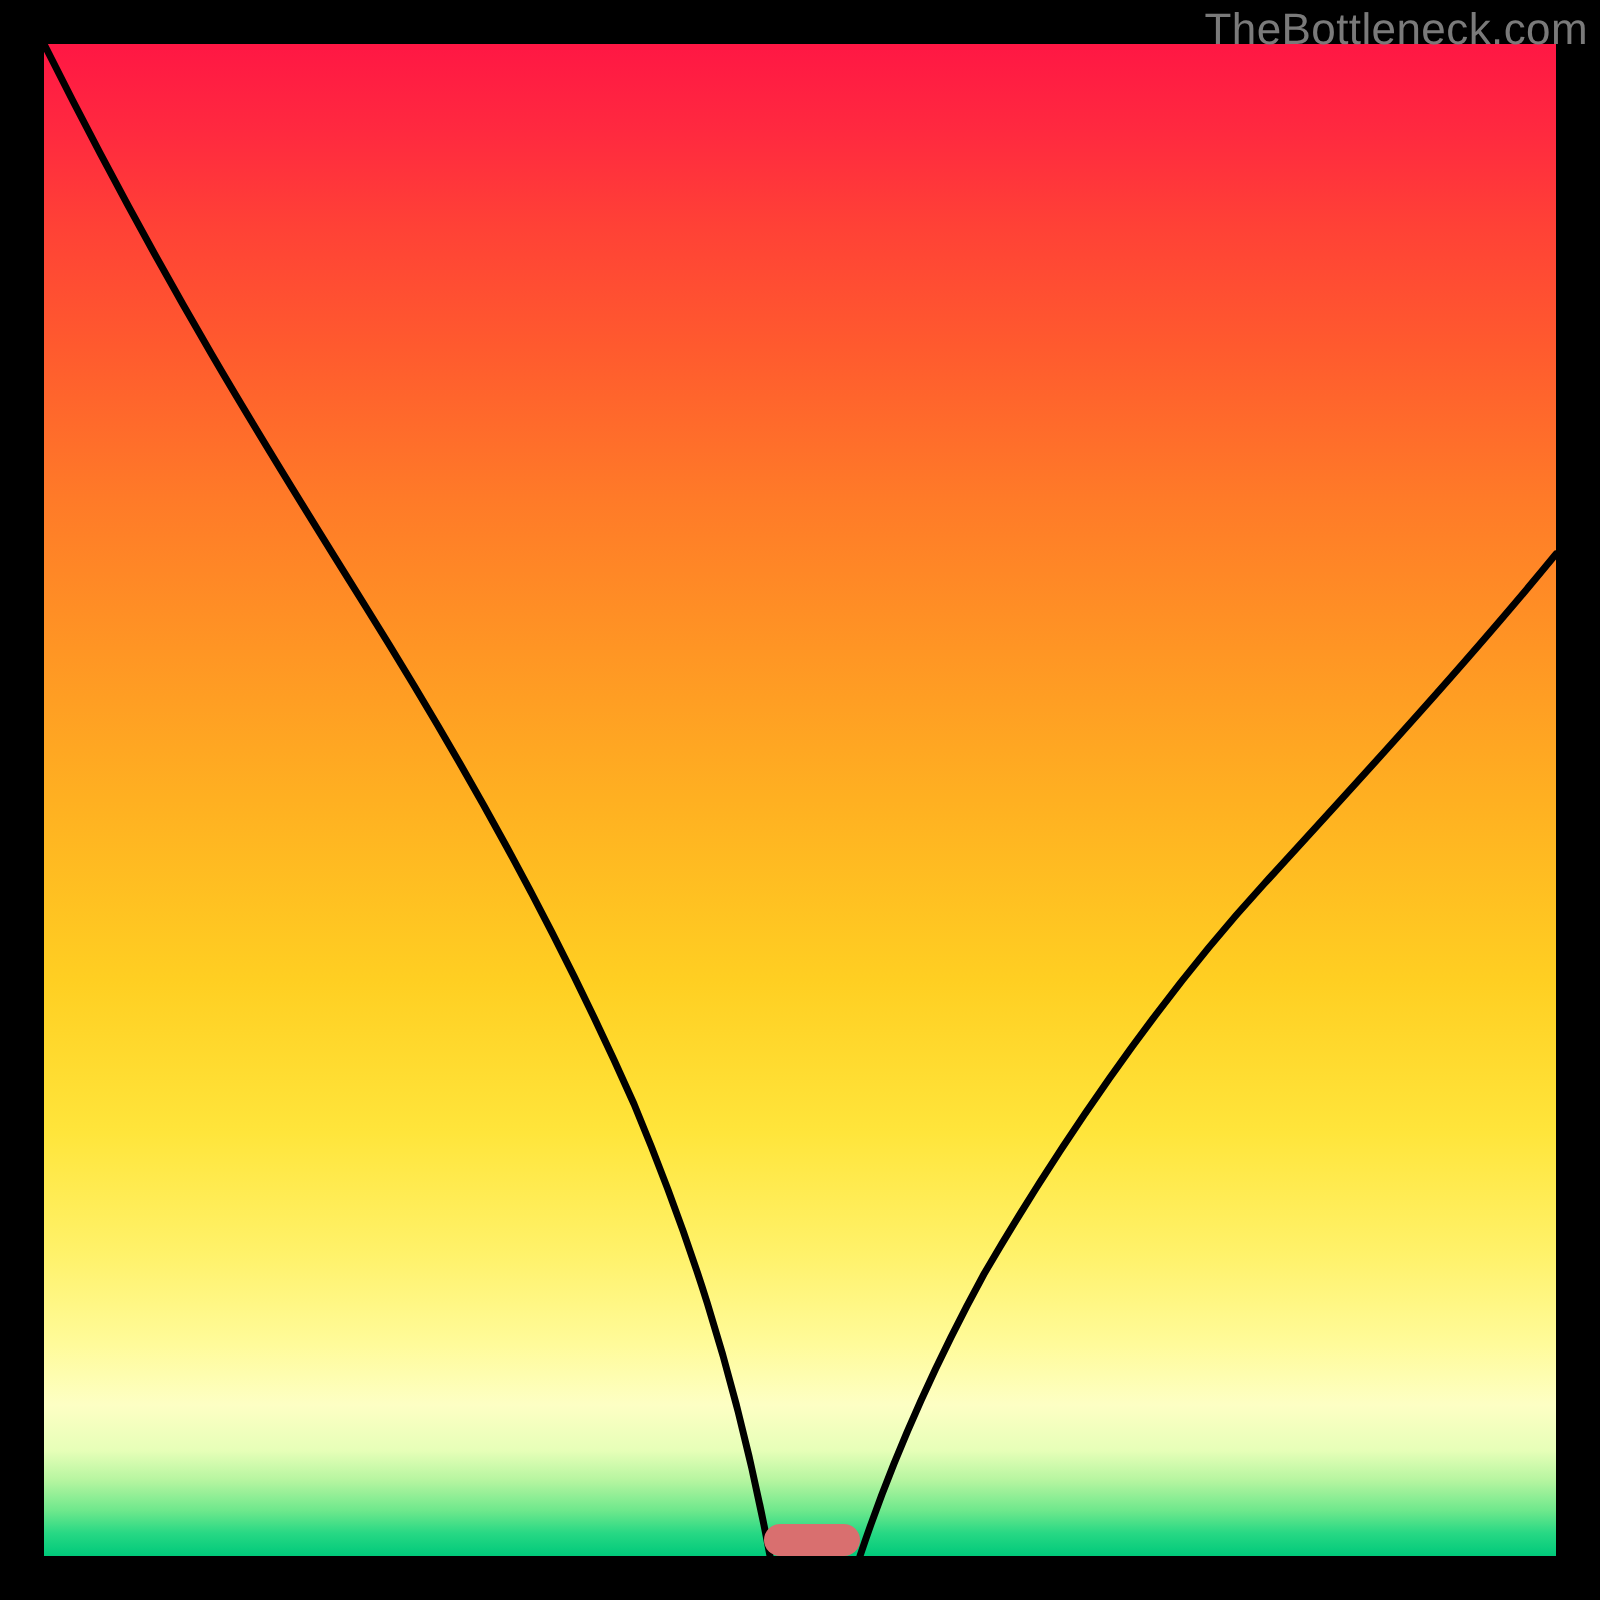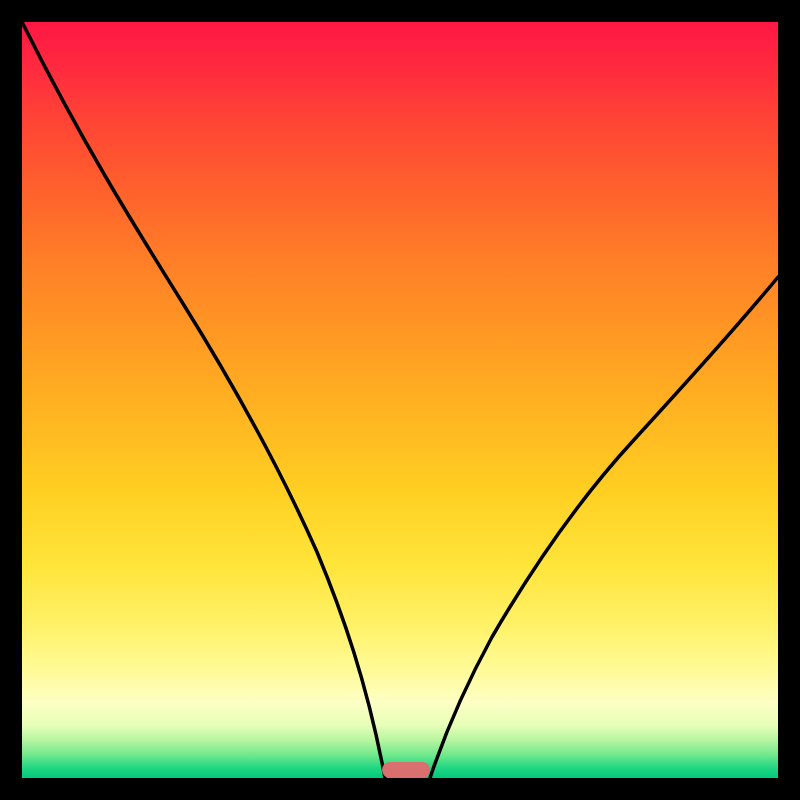--- a/index.html
+++ b/index.html
@@ -76,13 +76,14 @@
                C 320 590, 345 660, 363 756" fill="none" stroke="#000" stroke-width="3.5" stroke-linecap="round"></path>
 
       <path d="M 408 756
                C 420 720, 440 670, 470 615
                C 505 555, 555 480, 610 420
                C 665 360, 715 305, 756 255" fill="none" stroke="#000" stroke-width="3.5" stroke-linecap="round"></path>
 
       <rect x="360" y="740" width="48" height="16" rx="8" ry="8" fill="#d96f6f"></rect>
     </svg>
   </div>
+  <div class="watermark">TheBottleneck.com</div>
 </div>
 
 </body></html>

